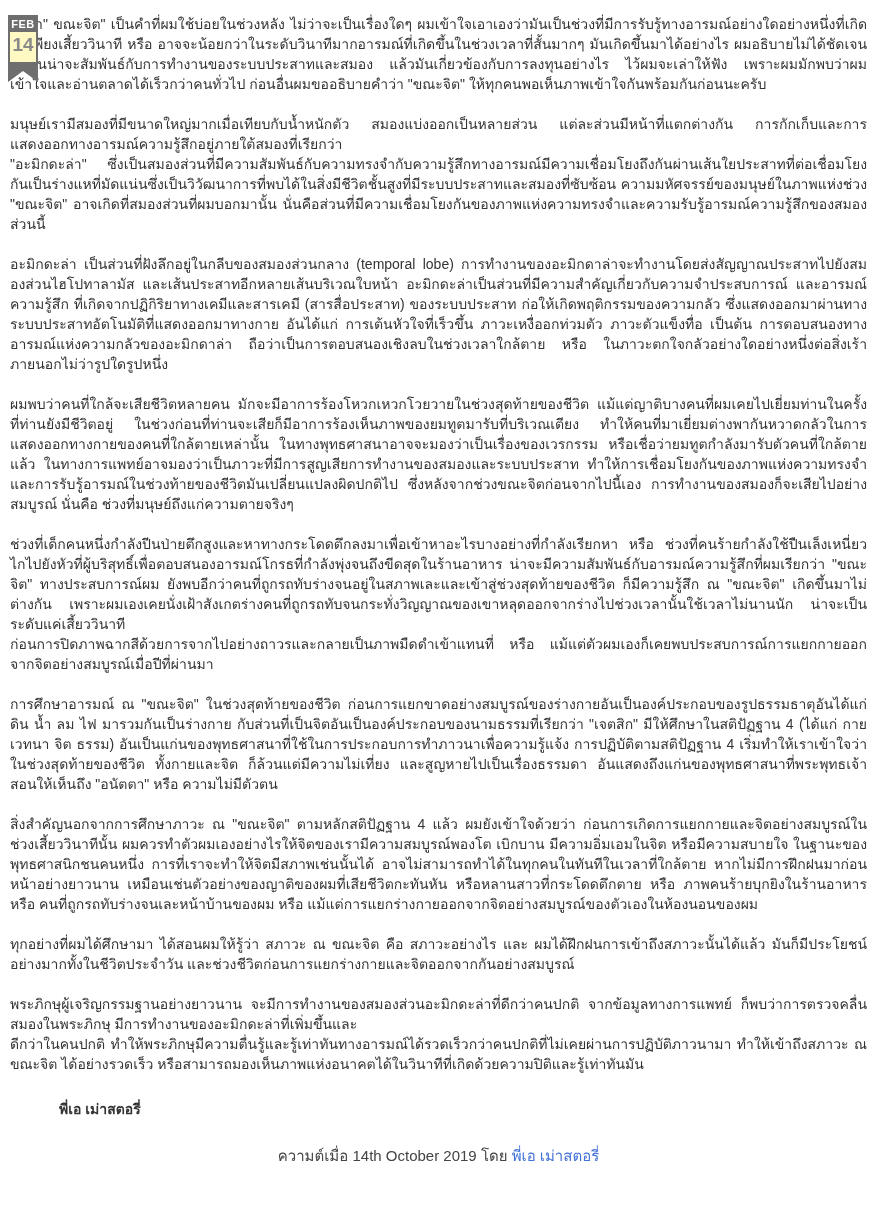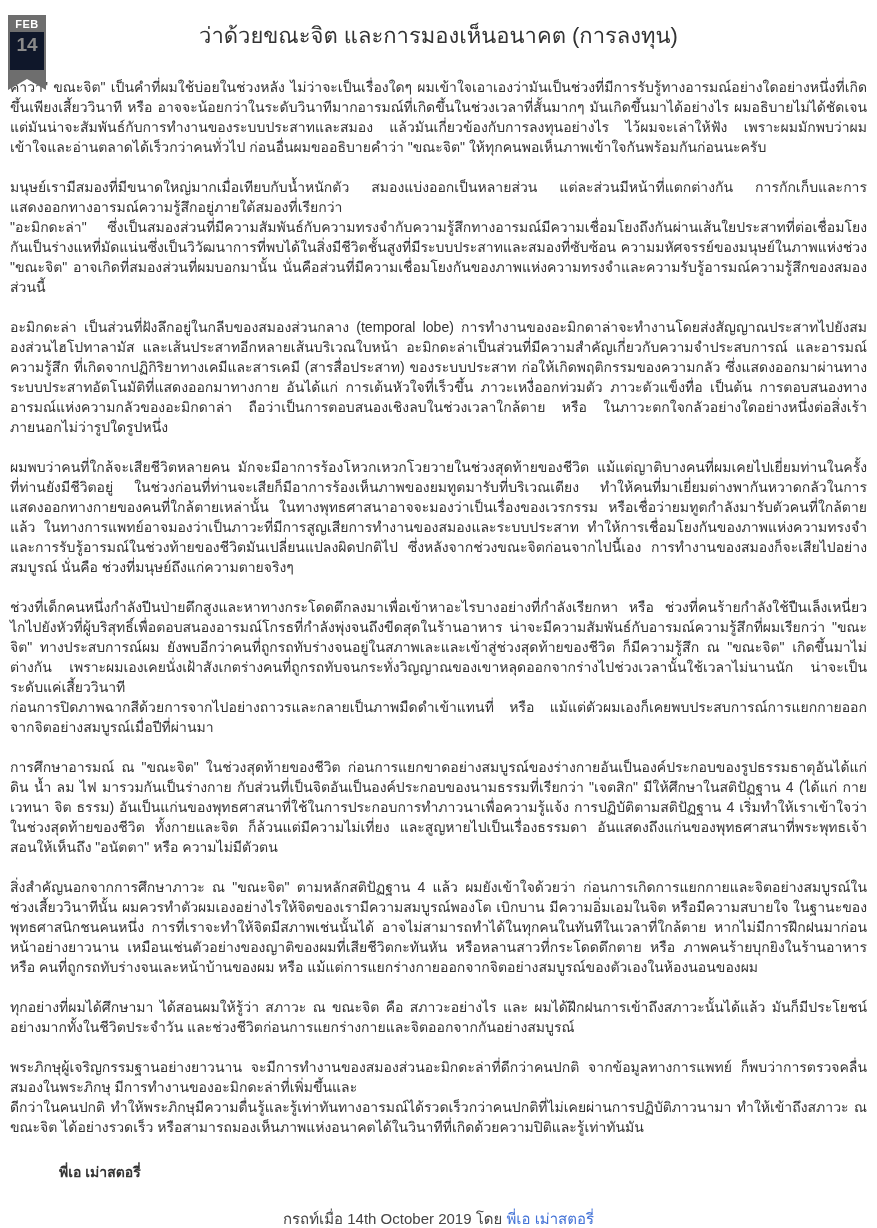--- a/index.html
+++ b/index.html
@@ -5,32 +5,32 @@
   html,body{margin:0;padding:0;background:#ffffff;}
   body{
     width:877px;
     color:var(--text,#333333);
     font-family:"Liberation Sans","DejaVu Sans",sans-serif;
     -webkit-font-smoothing:antialiased;
   }
   .page{position:relative;padding:14px 10px 10px 10px;box-sizing:border-box;}
 
   
-  .date-ribbon{position:absolute;left:8px;top:15px;width:38px;z-index:2;}
+  .date-ribbon{position:absolute;left:8px;top:15px;width:30px;z-index:2;}
   .ribbon-month{
     background:var(--ribbon_gray,#6e6e6e);color:#fff;
     font-size:11px;font-weight:bold;text-align:center;
     padding:3px 0 2px;letter-spacing:.5px;
   }
   .ribbon-day{
-    background:#0f172a;color:var(--day_text_gray,#8a8a8a);
+    background:#fef9c3;color:var(--day_text_gray,#8a8a8a);
     border-left:2px solid var(--ribbon_gray,#6e6e6e);
     border-right:2px solid var(--ribbon_gray,#6e6e6e);
     font-size:19px;font-weight:bold;text-align:center;
-    padding:2px 0 14px;box-sizing:border-box;
+    padding:2px 0 6px;box-sizing:border-box;
   }
   .ribbon-tail{
     height:20px;background:var(--ribbon_gray,#6e6e6e);
     clip-path:polygon(0 0,100% 0,100% 100%,50% 45%,0 100%);
   }
 
   .post-title{
     font-size:22px;font-weight:400;color:#333;
     text-align:center;margin:8px 60px 26px 60px;line-height:1.3;
   }
@@ -57,36 +57,35 @@
 <body>
 
 <div class="page">
 
   <div class="date-ribbon">
     <div class="ribbon-month">FEB</div>
     <div class="ribbon-day">14</div>
     <div class="ribbon-tail"></div>
   </div>
 
-  <h1 class="post-title">ว่าด้วยขณะจิต และการมองเห็นอนาคต (การลงทุน)</h1>
 
   <div class="post-body">
     <p>คำว่า" ขณะจิต" เป็นคำที่ผมใช้บ่อยในช่วงหลัง ไม่ว่าจะเป็นเรื่องใดๆ ผมเข้าใจเอาเองว่ามันเป็นช่วงที่มีการรับรู้ทางอารมณ์อย่างใดอย่างหนึ่งที่เกิดขึ้นเพียงเสี้ยววินาที หรือ อาจจะน้อยกว่าในระดับวินาทีมากอารมณ์ที่เกิดขึ้นในช่วงเวลาที่สั้นมากๆ มันเกิดขึ้นมาได้อย่างไร ผมอธิบายไม่ได้ชัดเจน แต่มันน่าจะสัมพันธ์กับการทำงานของระบบประสาทและสมอง แล้วมันเกี่ยวข้องกับการลงทุนอย่างไร ไว้ผมจะเล่าให้ฟัง เพราะผมมักพบว่าผมเข้าใจและอ่านตลาดได้เร็วกว่าคนทั่วไป ก่อนอื่นผมขออธิบายคำว่า "ขณะจิต" ให้ทุกคนพอเห็นภาพเข้าใจกันพร้อมกันก่อนนะครับ</p>
     <p>มนุษย์เรามีสมองที่มีขนาดใหญ่มากเมื่อเทียบกับน้ำหนักตัว สมองแบ่งออกเป็นหลายส่วน แต่ละส่วนมีหน้าที่แตกต่างกัน การกักเก็บและการแสดงออกทางอารมณ์ความรู้สึกอยู่ภายใต้สมองที่เรียกว่า
 "อะมิกดะล่า" ซึ่งเป็นสมองส่วนที่มีความสัมพันธ์กับความทรงจำกับความรู้สึกทางอารมณ์มีความเชื่อมโยงถึงกันผ่านเส้นใยประสาทที่ต่อเชื่อมโยงกันเป็นร่างแหที่มัดแน่นซึ่งเป็นวิวัฒนาการที่พบได้ในสิ่งมีชีวิตชั้นสูงที่มีระบบประสาทและสมองที่ซับซ้อน ความมหัศจรรย์ของมนุษย์ในภาพแห่งช่วง "ขณะจิต" อาจเกิดที่สมองส่วนที่ผมบอกมานั้น นั่นคือส่วนที่มีความเชื่อมโยงกันของภาพแห่งความทรงจำและความรับรู้อารมณ์ความรู้สึกของสมองส่วนนี้</p>
     <p>อะมิกดะล่า เป็นส่วนที่ฝังลึกอยู่ในกลีบของสมองส่วนกลาง (temporal lobe) การทำงานของอะมิกดาล่าจะทำงานโดยส่งสัญญาณประสาทไปยังสมองส่วนไฮโปทาลามัส และเส้นประสาทอีกหลายเส้นบริเวณใบหน้า อะมิกดะล่าเป็นส่วนที่มีความสำคัญเกี่ยวกับความจำประสบการณ์ และอารมณ์ความรู้สึก ที่เกิดจากปฏิกิริยาทางเคมีและสารเคมี (สารสื่อประสาท) ของระบบประสาท ก่อให้เกิดพฤติกรรมของความกลัว ซึ่งแสดงออกมาผ่านทางระบบประสาทอัตโนมัติที่แสดงออกมาทางกาย อันได้แก่ การเต้นหัวใจที่เร็วขึ้น ภาวะเหงื่ออกท่วมตัว ภาวะตัวแข็งทื่อ เป็นต้น การตอบสนองทางอารมณ์แห่งความกลัวของอะมิกดาล่า ถือว่าเป็นการตอบสนองเชิงลบในช่วงเวลาใกล้ตาย หรือ ในภาวะตกใจกลัวอย่างใดอย่างหนึ่งต่อสิ่งเร้าภายนอกไม่ว่ารูปใดรูปหนึ่ง</p>
     <p>ผมพบว่าคนที่ใกล้จะเสียชีวิตหลายคน มักจะมีอาการร้องโหวกเหวกโวยวายในช่วงสุดท้ายของชีวิต แม้แต่ญาติบางคนที่ผมเคยไปเยี่ยมท่านในครั้งที่ท่านยังมีชีวิตอยู่ ในช่วงก่อนที่ท่านจะเสียก็มีอาการร้องเห็นภาพของยมทูตมารับที่บริเวณเตียง ทำให้คนที่มาเยี่ยมต่างพากันหวาดกลัวในการแสดงออกทางกายของคนที่ใกล้ตายเหล่านั้น ในทางพุทธศาสนาอาจจะมองว่าเป็นเรื่องของเวรกรรม หรือเชื่อว่ายมทูตกำลังมารับตัวคนที่ใกล้ตายแล้ว ในทางการแพทย์อาจมองว่าเป็นภาวะที่มีการสูญเสียการทำงานของสมองและระบบประสาท ทำให้การเชื่อมโยงกันของภาพแห่งความทรงจำและการรับรู้อารมณ์ในช่วงท้ายของชีวิตมันเปลี่ยนแปลงผิดปกติไป ซึ่งหลังจากช่วงขณะจิตก่อนจากไปนี้เอง การทำงานของสมองก็จะเสียไปอย่างสมบูรณ์ นั่นคือ ช่วงที่มนุษย์ถึงแก่ความตายจริงๆ</p>
     <p>ช่วงที่เด็กคนหนึ่งกำลังปีนป่ายตึกสูงและหาทางกระโดดตึกลงมาเพื่อเข้าหาอะไรบางอย่างที่กำลังเรียกหา หรือ ช่วงที่คนร้ายกำลังใช้ปืนเล็งเหนี่ยวไกไปยังหัวที่ผู้บริสุทธิ์เพื่อตอบสนองอารมณ์โกรธที่กำลังพุ่งจนถึงขีดสุดในร้านอาหาร น่าจะมีความสัมพันธ์กับอารมณ์ความรู้สึกที่ผมเรียกว่า "ขณะจิต" ทางประสบการณ์ผม ยังพบอีกว่าคนที่ถูกรถทับร่างจนอยู่ในสภาพเละและเข้าสู่ช่วงสุดท้ายของชีวิต ก็มีความรู้สึก ณ "ขณะจิต" เกิดขึ้นมาไม่ต่างกัน เพราะผมเองเคยนั่งเฝ้าสังเกตร่างคนที่ถูกรถทับจนกระทั่งวิญญาณของเขาหลุดออกจากร่างไปช่วงเวลานั้นใช้เวลาไม่นานนัก น่าจะเป็นระดับแค่เสี้ยววินาที
 ก่อนการปิดภาพฉากสีด้วยการจากไปอย่างถาวรและกลายเป็นภาพมืดดำเข้าแทนที่ หรือ แม้แต่ตัวผมเองก็เคยพบประสบการณ์การแยกกายออกจากจิตอย่างสมบูรณ์เมื่อปีที่ผ่านมา</p>
     <p>การศึกษาอารมณ์ ณ "ขณะจิต" ในช่วงสุดท้ายของชีวิต ก่อนการแยกขาดอย่างสมบูรณ์ของร่างกายอันเป็นองค์ประกอบของรูปธรรมธาตุอันได้แก่ ดิน น้ำ ลม ไฟ มารวมกันเป็นร่างกาย กับส่วนที่เป็นจิตอันเป็นองค์ประกอบของนามธรรมที่เรียกว่า "เจตสิก" มีให้ศึกษาในสติปัฏฐาน 4 (ได้แก่ กาย เวทนา จิต ธรรม) อันเป็นแก่นของพุทธศาสนาที่ใช้ในการประกอบการทำภาวนาเพื่อความรู้แจ้ง การปฏิบัติตามสติปัฏฐาน 4 เริ่มทำให้เราเข้าใจว่า ในช่วงสุดท้ายของชีวิต ทั้งกายและจิต ก็ล้วนแต่มีความไม่เที่ยง และสูญหายไปเป็นเรื่องธรรมดา อันแสดงถึงแก่นของพุทธศาสนาที่พระพุทธเจ้าสอนให้เห็นถึง "อนัตตา" หรือ ความไม่มีตัวตน</p>
     <p>สิ่งสำคัญนอกจากการศึกษาภาวะ ณ "ขณะจิต" ตามหลักสติปัฏฐาน 4 แล้ว ผมยังเข้าใจด้วยว่า ก่อนการเกิดการแยกกายและจิตอย่างสมบูรณ์ในช่วงเสี้ยววินาทีนั้น ผมควรทำตัวผมเองอย่างไรให้จิตของเรามีความสมบูรณ์พองโต เบิกบาน มีความอิ่มเอมในจิต หรือมีความสบายใจ ในฐานะของพุทธศาสนิกชนคนหนึ่ง การที่เราจะทำให้จิตมีสภาพเช่นนั้นได้ อาจไม่สามารถทำได้ในทุกคนในทันทีในเวลาที่ใกล้ตาย หากไม่มีการฝึกฝนมาก่อนหน้าอย่างยาวนาน เหมือนเช่นตัวอย่างของญาติของผมที่เสียชีวิตกะทันหัน หรือหลานสาวที่กระโดดตึกตาย หรือ ภาพคนร้ายบุกยิงในร้านอาหาร หรือ คนที่ถูกรถทับร่างจนเละหน้าบ้านของผม หรือ แม้แต่การแยกร่างกายออกจากจิตอย่างสมบูรณ์ของตัวเองในห้องนอนของผม</p>
     <p>ทุกอย่างที่ผมได้ศึกษามา ได้สอนผมให้รู้ว่า สภาวะ ณ ขณะจิต คือ สภาวะอย่างไร และ ผมได้ฝึกฝนการเข้าถึงสภาวะนั้นได้แล้ว มันก็มีประโยชน์อย่างมากทั้งในชีวิตประจำวัน และช่วงชีวิตก่อนการแยกร่างกายและจิตออกจากกันอย่างสมบูรณ์</p>
     <p>พระภิกษุผู้เจริญกรรมฐานอย่างยาวนาน จะมีการทำงานของสมองส่วนอะมิกดะล่าที่ดีกว่าคนปกติ จากข้อมูลทางการแพทย์ ก็พบว่าการตรวจคลื่นสมองในพระภิกษุ มีการทำงานของอะมิกดะล่าที่เพิ่มขึ้นและ
 ดีกว่าในคนปกติ ทำให้พระภิกษุมีความตื่นรู้และรู้เท่าทันทางอารมณ์ได้รวดเร็วกว่าคนปกติที่ไม่เคยผ่านการปฏิบัติภาวนามา ทำให้เข้าถึงสภาวะ ณ ขณะจิต ได้อย่างรวดเร็ว หรือสามารถมองเห็นภาพแห่งอนาคตได้ในวินาทีที่เกิดด้วยความปิติและรู้เท่าทันมัน</p>
   </div>
 
   <p class="signature">พี่เอ เม่าสตอรี่</p>
 
   <div class="byline">
-    <span>กรถท์เมื่อ</span><span class="sep"> </span><span>14th October 2019</span><span class="sep"> </span><span>โดย</span><span class="sep"> </span><a class="author-link">พี่เอ เม่าสตอรี่</a>
+    <span>ความต์เมื่อ</span><span class="sep"> </span><span>14th October 2019</span><span class="sep"> </span><span>โดย</span><span class="sep"> </span><a class="author-link">พี่เอ เม่าสตอรี่</a>
   </div>
 
 </div>
 
 </body></html>

